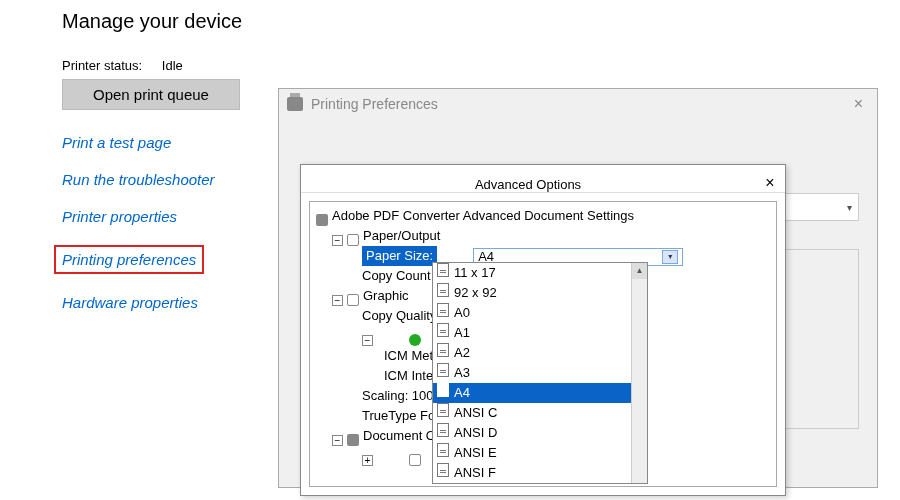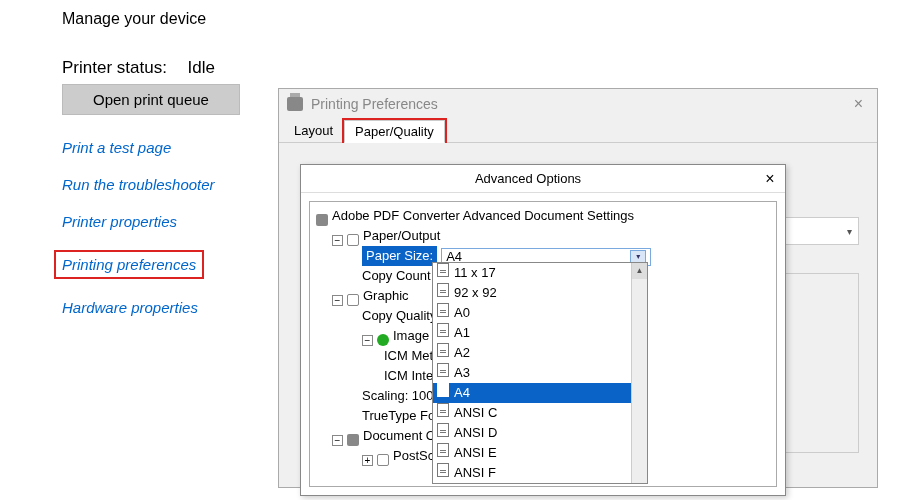--- a/index.html
+++ b/index.html
@@ -8,32 +8,32 @@
     font-family: "Segoe UI", Tahoma, sans-serif;
     font-size: 13px;
     background: #fff;
     color: #000;
     width: 900px;
     height: 500px;
     overflow: hidden;
     position: relative;
   }
   .page-title {
-    font-size: 16px;
+    font-size: 20px;
     font-weight: 400;
     margin: 10px 0 8px 62px;
   }
   .left-col {
     position: absolute;
     left: 62px;
     top: 58px;
     width: 210px;
   }
   .status-line {
-    font-size: 17px;
+    font-size: 13px;
     margin-bottom: 6px;
   }
   .status-label { display: inline-block; margin-right: 16px; }
   .open-queue-btn {
     display: inline-block;
     background: #ccc;
     border: 1px solid #bbb;
     padding: 6px 30px;
     font-size: 15px;
     margin-bottom: 24px;
@@ -149,21 +149,21 @@
     top: 164px;
     width: 486px;
     height: 332px;
     background: #fff;
     border: 1px solid #888;
     box-shadow: 2px 2px 6px rgba(0,0,0,0.2);
   }
   .adv-titlebar {
     height: 28px;
     display: flex;
-    align-items: center;
+    align-items: flex-end;
     border-bottom: 1px solid #ddd;
   }
   .adv-title {
     flex: 1;
     text-align: center;
     font-size: 13px;
   }
   .adv-close {
     width: 30px;
     text-align: center;
@@ -184,21 +184,21 @@
     position: relative;
   }
   .tree-row {
     white-space: nowrap;
     display: flex;
     align-items: flex-end;
     height: 20px;
   }
   .ind1 { padding-left: 2px; }
   .ind2 { padding-left: 18px; }
-  .ind3 { padding-left: 48px; }
+  .ind3 { padding-left: 48px; gap: 32px; }
   .ind4 { padding-left: 70px; }
   .toggle {
     display: inline-block;
     width: 11px; height: 11px;
     border: 1px solid #888;
     text-align: center;
     line-height: 9px;
     font-size: 10px;
     margin-right: 4px;
     background:#fff;
@@ -293,24 +293,20 @@
   <span class="link highlighted">Printing preferences</span>
   <span class="link">Hardware properties</span>
 </div>
 
 <div class="prefs-window">
   <div class="prefs-titlebar">
     <span class="printer-icon"></span>
     <span>Printing Preferences</span>
     <span class="prefs-close">×</span>
   </div>
-  <div class="tabs">
-    <div class="tab">Layout</div>
-    <div class="tab active red-box">Paper/Quality</div>
-  </div>
   <div class="prefs-body">
     <div class="faux-dropdown-bg">
         <span class="chev">▾</span>
       </div>
     <div class="faux-panel-border"></div>
   </div>
 </div>
 
 <div class="adv-window">
   <div class="adv-titlebar">

